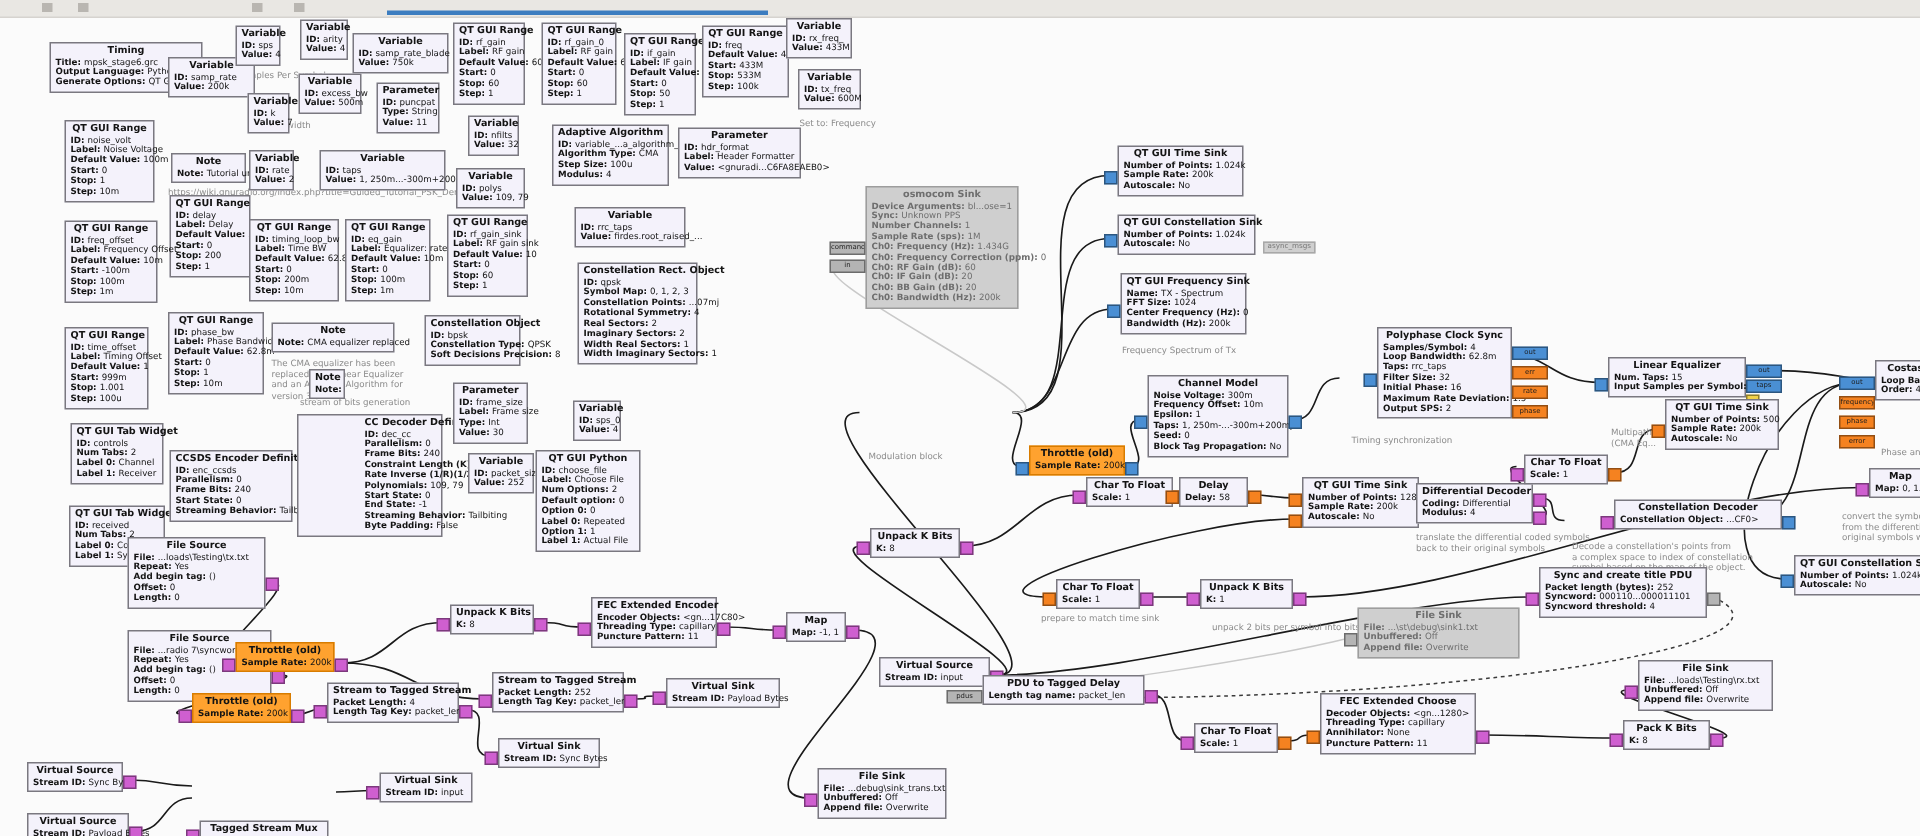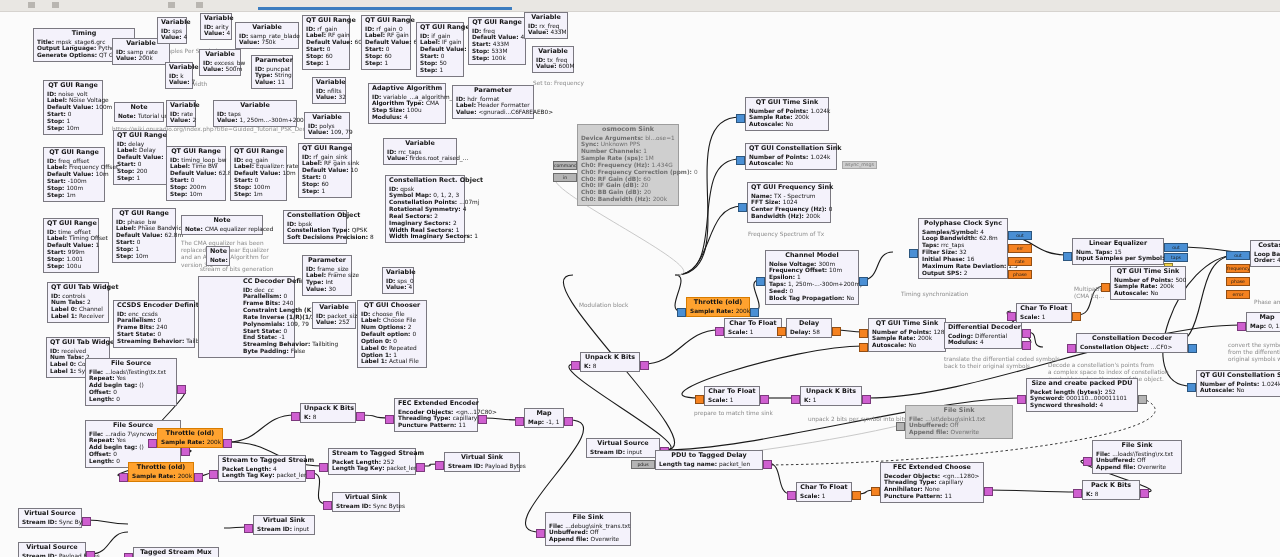--- a/index.html
+++ b/index.html
@@ -412,21 +412,21 @@
       <div class="t">Variable</div>
       <div class="ln"><b>ID: </b>sps_0</div>
       <div class="ln"><b>Value: </b>4</div>
     </div>
     <div class="blk" style="left: 312px; top: 290px; width: 44px;">
       <div class="t">Variable</div>
       <div class="ln"><b>ID: </b>packet_size</div>
       <div class="ln"><b>Value: </b>252</div>
     </div>
     <div class="blk" style="left: 357px; top: 288px; width: 70px;">
-      <div class="t">QT GUI Chooser</div>
+      <div class="t">QT GUI Python</div>
       <div class="ln"><b>ID: </b>choose_file</div>
       <div class="ln"><b>Label: </b>Choose File</div>
       <div class="ln"><b>Num Options: </b>2</div>
       <div class="ln"><b>Default option: </b>0</div>
       <div class="ln"><b>Option 0: </b>0</div>
       <div class="ln"><b>Label 0: </b>Repeated</div>
       <div class="ln"><b>Option 1: </b>1</div>
       <div class="ln"><b>Label 1: </b>Actual File</div>
     </div>
     <div class="blk" style="left: 206px; top: 234px; width: 24px;">
@@ -570,21 +570,21 @@
       <div class="port m" style="width: 9px; top: 6px; right: -10px;"></div>
       <div class="port m" style="width: 9px; top: 18px; right: -10px;"></div>
     </div>
     <div class="blk" style="left: 1016px; top: 291px; width: 56px;">
       <div class="t">Char To Float</div>
       <div class="ln"><b>Scale: </b>1</div>
       <div class="port m" style="width: 9px; top: 8px; left: -10px;"></div>
       <div class="port o" style="width: 9px; top: 8px; right: -10px;"></div>
     </div>
     <div class="blk" style="left: 1026px; top: 366px; width: 112px;">
-      <div class="t">Size and create packed PDU</div>
+      <div class="t">Sync and create title PDU</div>
       <div class="ln"><b>Packet length (bytes): </b>252</div>
       <div class="ln"><b>Syncword: </b>000110...000011101</div>
       <div class="ln"><b>Syncword threshold: </b>4</div>
       <div class="port m" style="width: 9px; top: 16px; left: -10px;"></div>
       <div class="port g" style="width: 9px; top: 16px; right: -10px;"></div>
     </div>
     <div class="blk" style="left: 1196px; top: 358px; width: 86px;">
       <div class="t">QT GUI Constellation Sink</div>
       <div class="ln"><b>Number of Points: </b>1.024k</div>
       <div class="ln"><b>Autoscale: </b>No</div>

